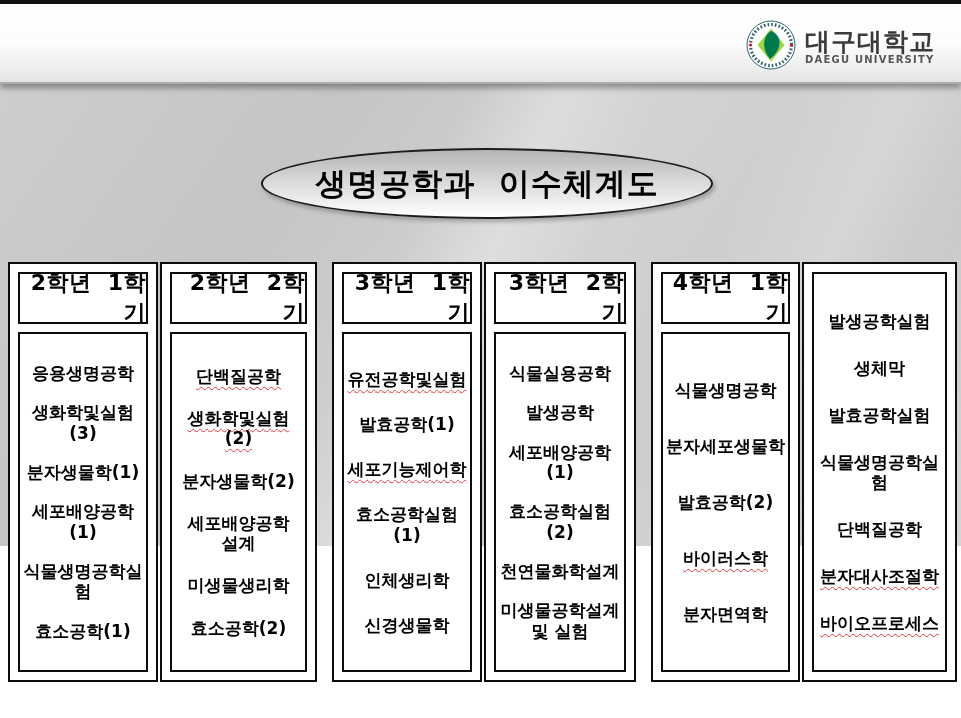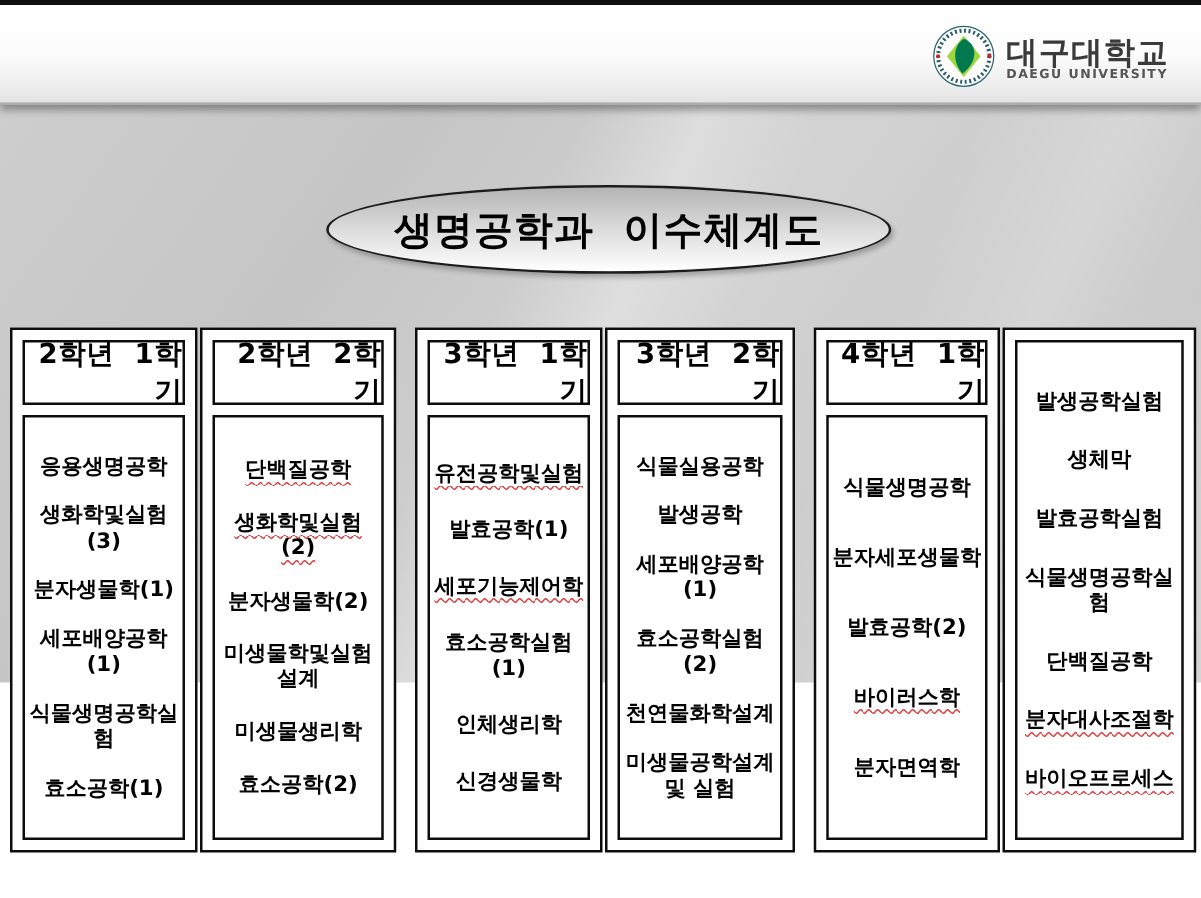--- a/index.html
+++ b/index.html
@@ -117,21 +117,21 @@
           <div class="course">식물생명공학실험</div>
           <div class="course">효소공학(1)</div>
         </div>
       </div>
       <div class="col pair-gap" style="width: 157px;">
         <div class="col-header">2학년 2학기</div>
         <div class="col-body">
           <div class="course flagged">단백질공학</div>
           <div class="course flagged">생화학및실험(2)</div>
           <div class="course">분자생물학(2)</div>
-          <div class="course">미생물학및실험
+          <div class="course">세포배양공학
 설계</div>
           <div class="course">미생물생리학</div>
           <div class="course">효소공학(2)</div>
         </div>
       </div>
       <div class="col group-gap" style="width: 150px;">
         <div class="col-header">3학년 1학기</div>
         <div class="col-body">
           <div class="course flagged">유전공학및실험</div>
           <div class="course">발효공학(1)</div>

